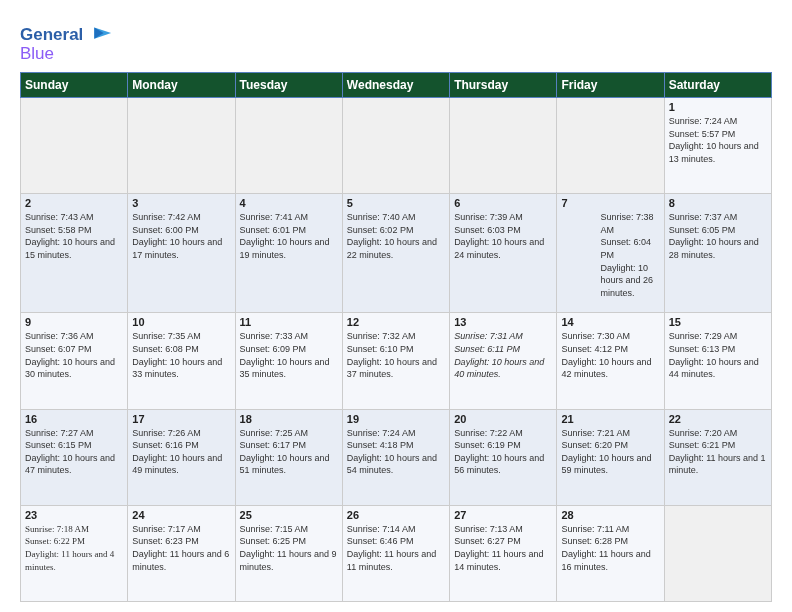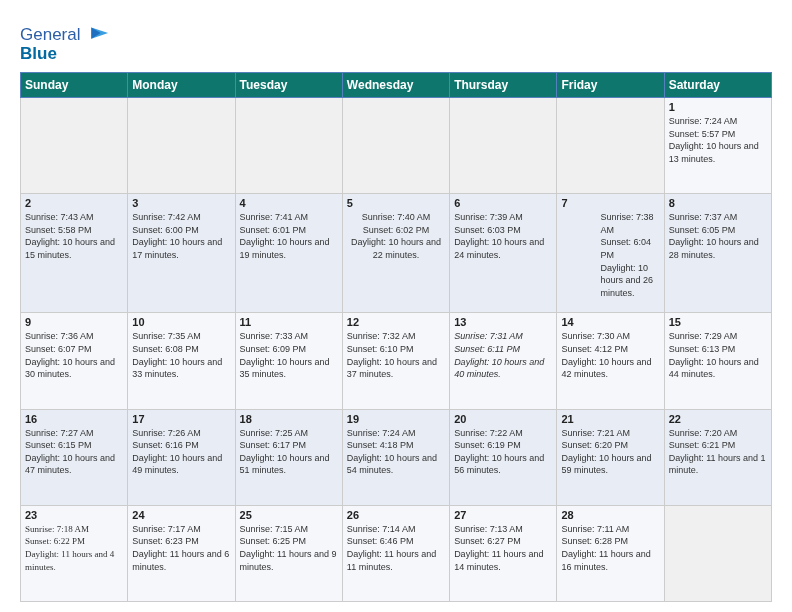--- a/index.html
+++ b/index.html
@@ -23,21 +23,21 @@
       align-items: flex-start;
       margin-bottom: 8px;
     }
     .logo {
       display: flex;
       align-items: center;
       margin-top: 4px;
     }
     .logo-text {
       font-size: 18px;
-      font-weight: normal;
+      font-weight: bold;
       color: #2c5fa8;
       line-height: 1;
     }
     .logo-text span {
       color: #2c5fa8;
     }
     .logo-icon {
       width: 28px;
       height: 28px;
       margin-left: 2px;
@@ -56,21 +56,21 @@
       color: #444;
     }
     .calendar {
       flex: 1;
       border: 1px solid #ccc;
       border-collapse: collapse;
       width: 100%;
       table-layout: fixed;
     }
     .calendar thead tr th {
-      background: #0f766e;
+      background: #14532d;
       color: #fff;
       font-size: 12px;
       font-weight: bold;
       padding: 5px 4px;
       text-align: left;
       border: 1px solid #5580c0;
     }
     .calendar tbody tr td {
       border: 1px solid #ccc;
       vertical-align: top;
@@ -110,21 +110,21 @@
       <div>
         <div style="display:flex;align-items:center;">
           <span class="logo-text">
             <span style="color:#2c5fa8;font-size:17px;">General</span>
           </span>
           <svg class="logo-icon" viewBox="0 0 30 30" xmlns="http://www.w3.org/2000/svg">
             <polygon points="10,8 28,14 10,20" fill="#3a9ee0"></polygon>
             <polygon points="10,8 20,14 10,20" fill="#1e6fbf"></polygon>
           </svg>
         </div>
-        <div style="color:#0369a1;font-size:17px;font-weight:bold;margin-top:-4px;">Blue</div>
+        <div style="color:#8b5cf6;font-size:17px;font-weight:normal;margin-top:-4px;">Blue</div>
       </div>
     </div>
     <div class="title-block">
       <div class="main-title"></div>
       <div class="subtitle"></div>
     </div>
   </div>
 
   <table class="calendar">
     <thead>
@@ -167,21 +167,21 @@
 Daylight: 10 hours and 17 minutes.</div>
           </td>
           <td>
             <span class="day-num">4</span>
             <div class="day-info" style="white-space: pre-line;">Sunrise: 7:41 AM
 Sunset: 6:01 PM
 Daylight: 10 hours and 19 minutes.</div>
           </td>
           <td>
             <span class="day-num">5</span>
-            <div class="day-info" style="white-space: pre-line; text-align: center;">Sunrise: 7:40 AM
+            <div class="day-info" style="white-space: pre-line;">Sunrise: 7:40 AM
 Sunset: 6:02 PM
 Daylight: 10 hours and 22 minutes.</div>
           </td>
           <td>
             <span class="day-num">6</span>
             <div class="day-info" style="white-space: pre-line;">Sunrise: 7:39 AM
 Sunset: 6:03 PM
 Daylight: 10 hours and 24 minutes.</div>
           </td>
           <td>

